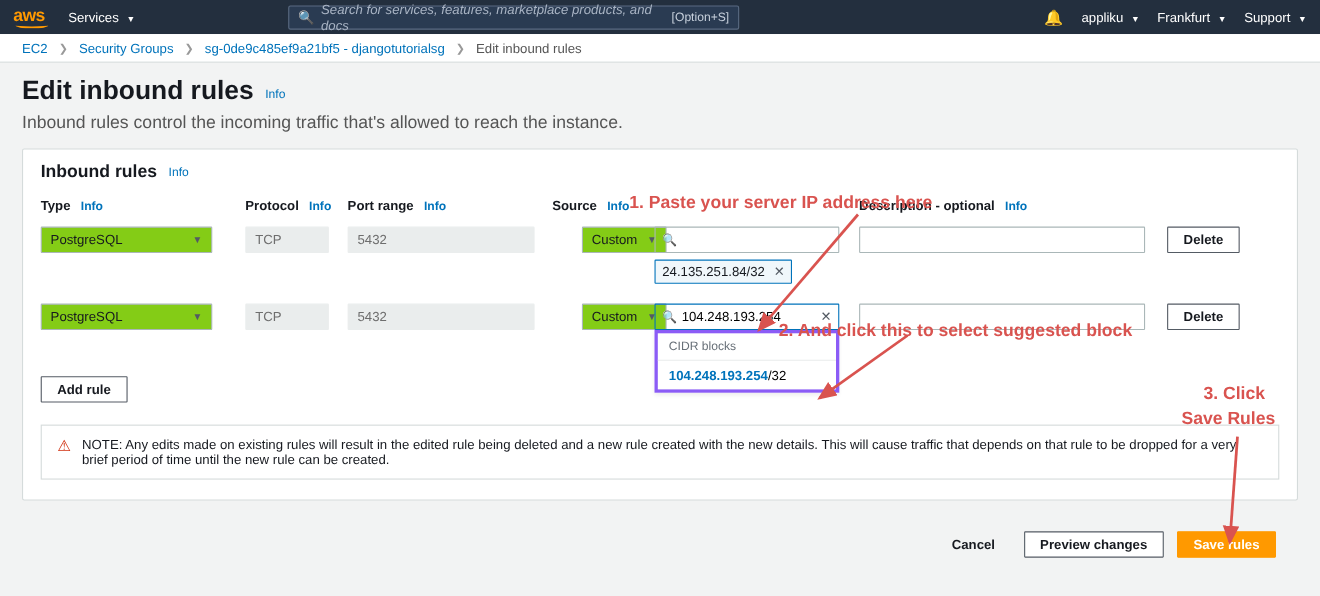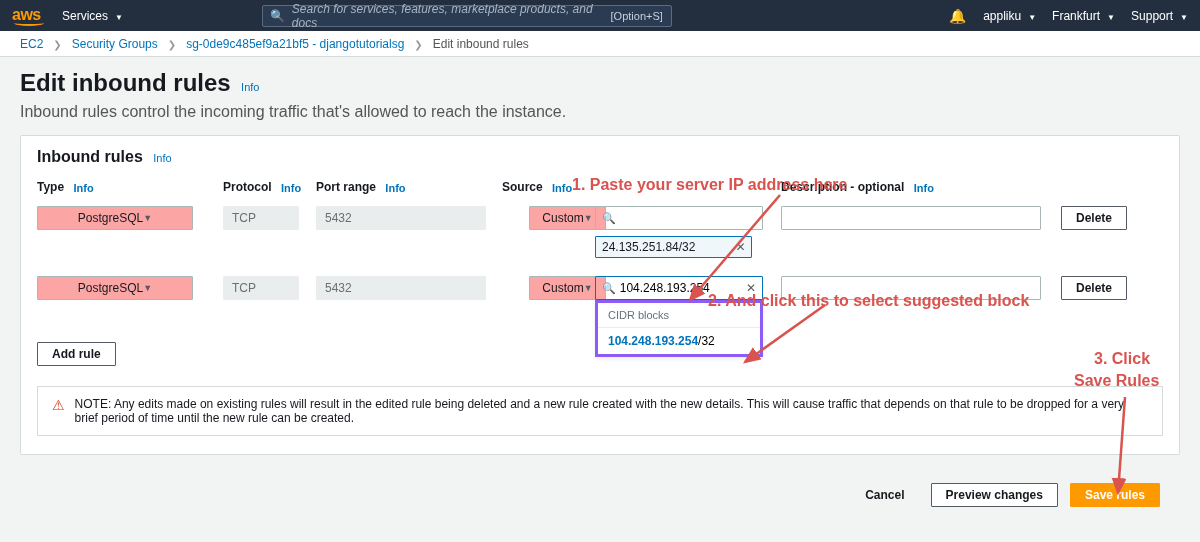--- a/index.html
+++ b/index.html
@@ -36,30 +36,30 @@
 
   
   .colhdr { display:flex; gap:0; margin-top:14px; font-size:12px; font-weight:700; color:#16191f; }
   .col-type{width:186px;} .col-proto{width:93px;} .col-port{width:186px;} .col-source{width:93px;} .col-search{width:186px;} .col-desc{width:280px;} .col-del{width:auto;}
 
   
   .rulerow { display:flex; gap:0; margin-top:12px; align-items:flex-start; }
   .cell { padding-right:10px; }
   .w-type{width:186px;} .w-proto{width:93px;} .w-port{width:186px;} .w-source{width:93px;padding-left:27px;} .w-search{width:186px;} .w-desc{width:280px;} .w-del{width:auto;}
 
-  .select { display:flex; align-items:center; justify-content:center; border:1px solid #aab7b8; background:#fca5a5; height:24px; padding:0 8px; font-size:12px; color:#16191f; width:156px; border-radius:1px; }
+  .select { display:flex; align-items:center; justify-content:space-between; border:1px solid #aab7b8; background:#84cc16; height:24px; padding:0 8px; font-size:12px; color:#16191f; width:156px; border-radius:1px; }
   .select .tri { color:#545b64; font-size:9px; }
   .select.narrow{width:77px;}
   .readonly { background:#eaeded; border:1px solid #eaeded; color:#6e6e6e; height:24px; padding:4px 8px; font-size:12px; width:76px; border-radius:1px; }
   .readonly.port{width:170px;}
   .src-input { position:relative; }
   .src-input .searchbox { display:flex; align-items:center; border:1px solid #aab7b8; height:24px; width:168px; padding:0 6px; font-size:12px; color:#16191f; border-radius:1px; }
   .src-input .mag { color:#545b64; margin-right:4px; font-size:11px; }
   .src-input input { border:none; outline:none; font-size:12px; width:100%; }
-  .chip { display:inline-flex; align-items:center; border:1px solid #0073bb; background:#f0f7fb; color:#16191f; font-size:12px; height:22px; padding:0 6px; margin-top:6px; border-radius:1px;gap:32px; }
+  .chip { display:inline-flex; align-items:center; border:1px solid #0073bb; background:#f0f7fb; color:#16191f; font-size:12px; height:22px; padding:0 6px; margin-top:6px; border-radius:1px; }
   .chip .x { margin-left:8px; color:#545b64; cursor:pointer; font-size:12px; }
   .desc-input { border:1px solid #aab7b8; height:24px; width:260px; font-size:12px; padding:0 6px; border-radius:1px; }
   .btn { border:1px solid #545b64; background:#fff; color:#16191f; font-size:12px; height:24px; padding:0 14px; border-radius:1px; cursor:pointer; font-weight:600; }
   .btn.orange { background:#ff9900; border-color:#ff9900; color:#fff; }
   .btn.link { border:none; background:transparent; color:#16191f; font-weight:600; }
 
   
   .dropdown { position:absolute; border:3px solid #8b5cf6; background:#fff; width:168px; box-shadow:0 2px 4px rgba(0,0,0,.08); font-size:12px; }
   .dropdown .dd-head { padding:6px 10px; color:#687078; font-size:11px; }
   .dropdown .dd-item { padding:6px 10px; border-top:1px solid #eaeded; cursor:pointer; }

